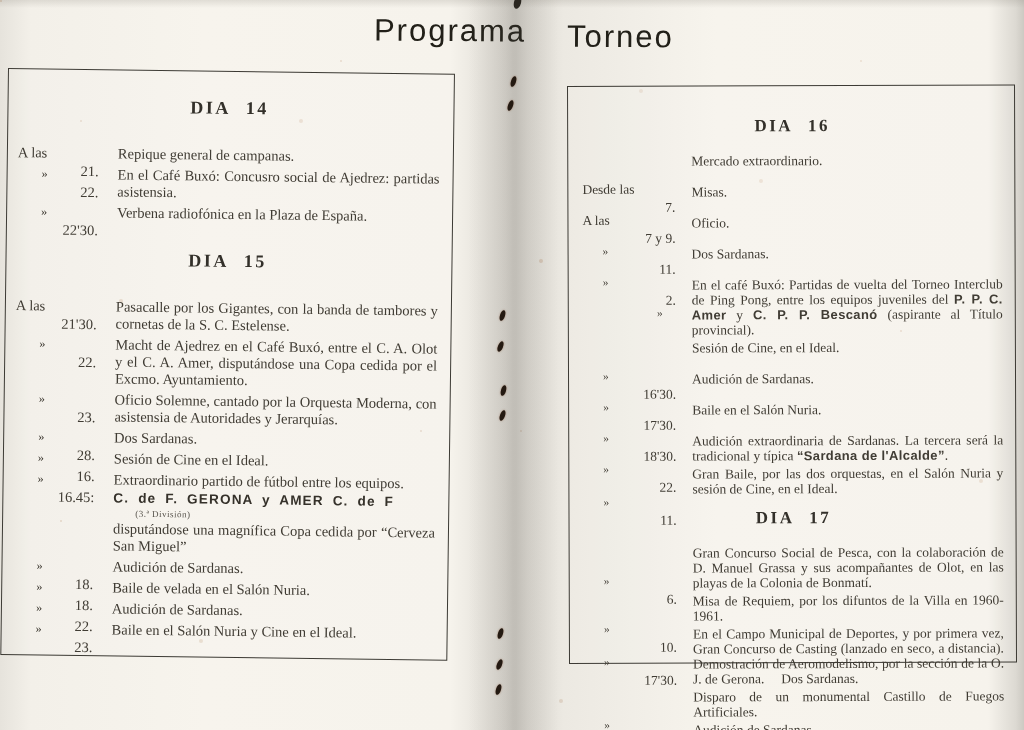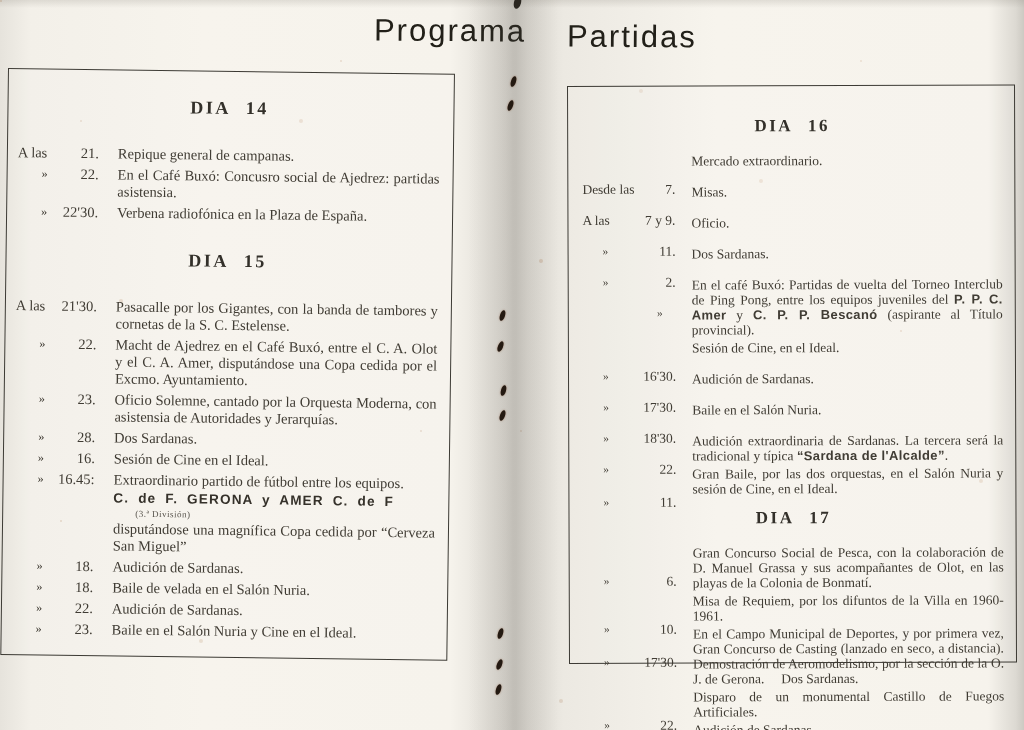--- a/index.html
+++ b/index.html
@@ -44,21 +44,21 @@
   .page-left .row{font-size:14.5px;line-height:17px;}
   .page-right .row{font-size:13.5px;line-height:15px;margin-bottom:3px;}
   .tc{position:relative;flex:none;}
   .page-left .tc{width:84px;}
   .page-right .tc{width:96px;margin-top:28px;}
   .mk{position:absolute;left:0;top:0;white-space:nowrap;}
   .mk.sym{font-size:0.85em;}
   .page-left .mk.sym{left:24px;}
   .page-right .mk.sym{left:20px;}
   .mk.sym.deep{left:auto;right:16px;}
-  .tn{position:absolute;right:3px;top:0;white-space:nowrap;}
+  .tn{position:absolute;right:3px;top:18px;white-space:nowrap;}
   .tx{flex:1;text-align:justify;}
   .page-left .tx{margin-left:16px;}
   .page-right .tx{margin-left:13px;}
   .bsans{font-family:"Liberation Sans", sans-serif;font-weight:bold;letter-spacing:0.4px;font-size:0.96em;}
   .team{font-family:"Liberation Sans", sans-serif;font-weight:bold;font-size:13.5px;
     letter-spacing:1.2px;word-spacing:4px;margin:1px 0 0 0;line-height:18px;color:#35312a;}
   .division{font-size:9px;letter-spacing:0.5px;margin:0 0 1px 22px;line-height:12px;color:#55514a;}
   .after{text-align:justify;line-height:17px;}
   
   .gutter{position:absolute;left:468px;top:0;width:90px;height:730px;pointer-events:none;
@@ -67,21 +67,21 @@
   .hole{position:absolute;width:5px;height:11px;border-radius:50%;background:#241a12;
     box-shadow:0 0 2px rgba(120,70,40,.6);}
   .smudge{position:absolute;width:7px;height:13px;border-radius:50%;background:#2a2620;}
 </style>
 </head>
 <body>
 
 <div class="specks"></div>
 
 <span class="title-word title-left">Programa</span>
-<span class="title-word title-right">Partidas</span>
+<span class="title-word title-right">Torneo</span>
 
 <div class="gutter"></div>
 
 <div class="smudge" style="left:514px;top:-4px;transform:rotate(15deg);"></div>
 <div class="hole" style="left:511px;top:76px;transform:rotate(18deg);"></div>
 <div class="hole" style="left:508px;top:100px;transform:rotate(20deg);"></div>
 <div class="hole" style="left:500px;top:310px;transform:rotate(18deg);"></div>
 <div class="hole" style="left:498px;top:341px;transform:rotate(22deg);"></div>
 <div class="hole" style="left:501px;top:385px;transform:rotate(16deg);"></div>
 <div class="hole" style="left:500px;top:410px;transform:rotate(20deg);"></div>

